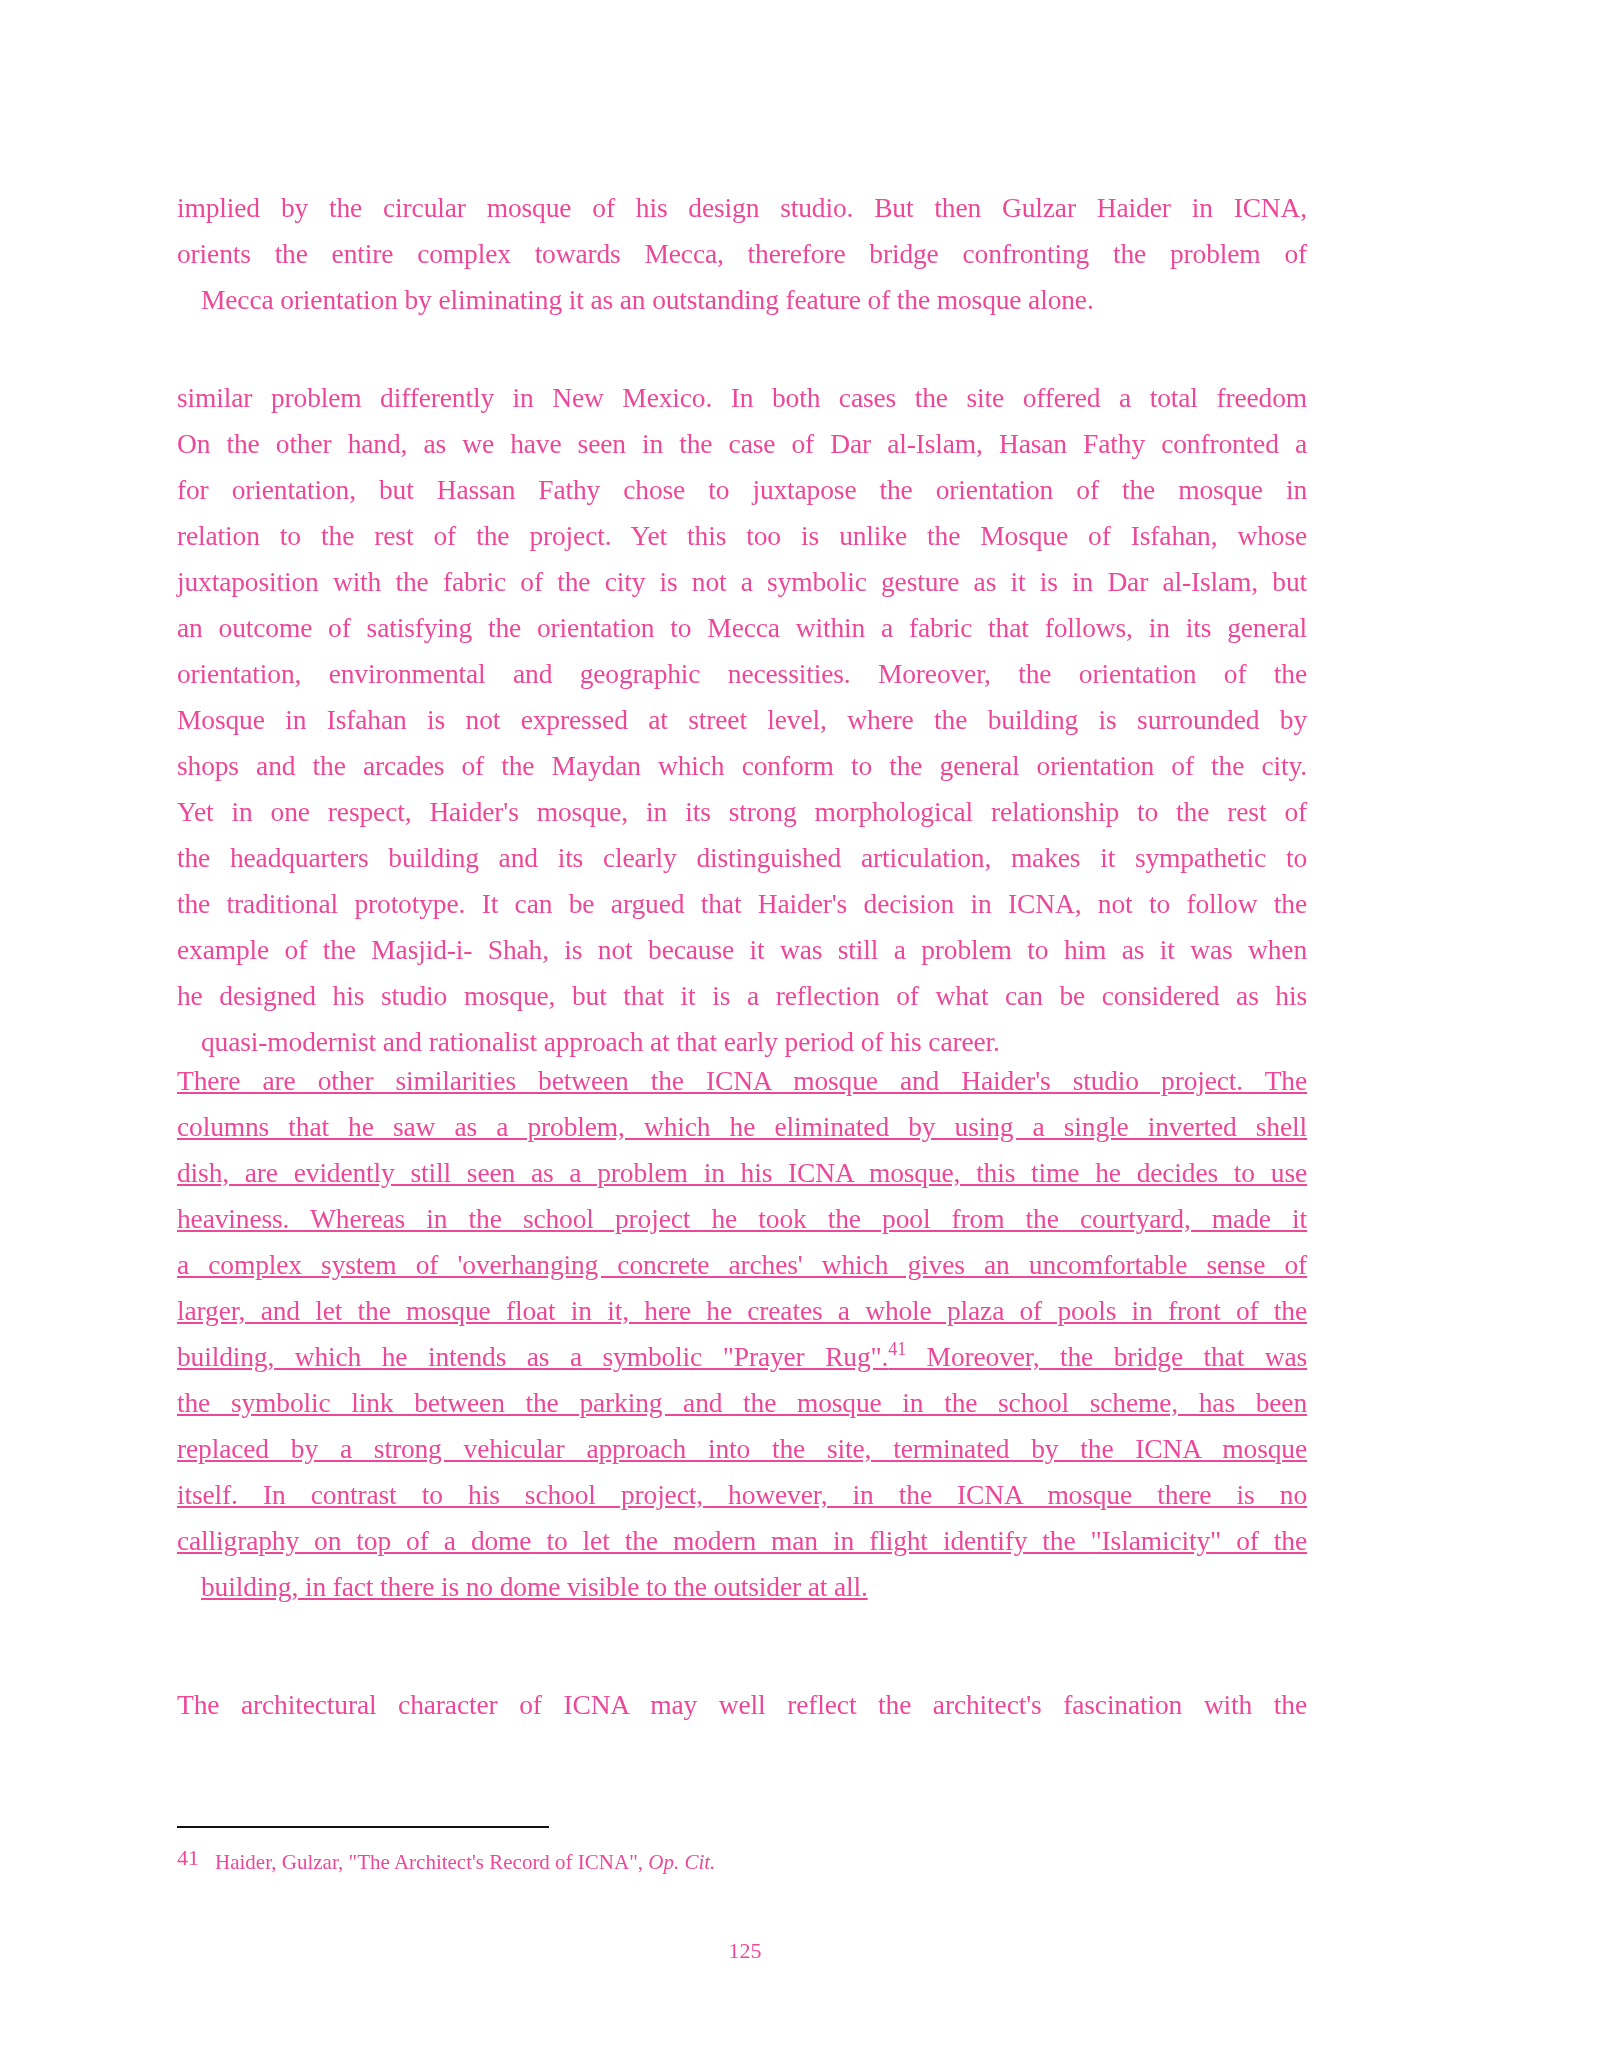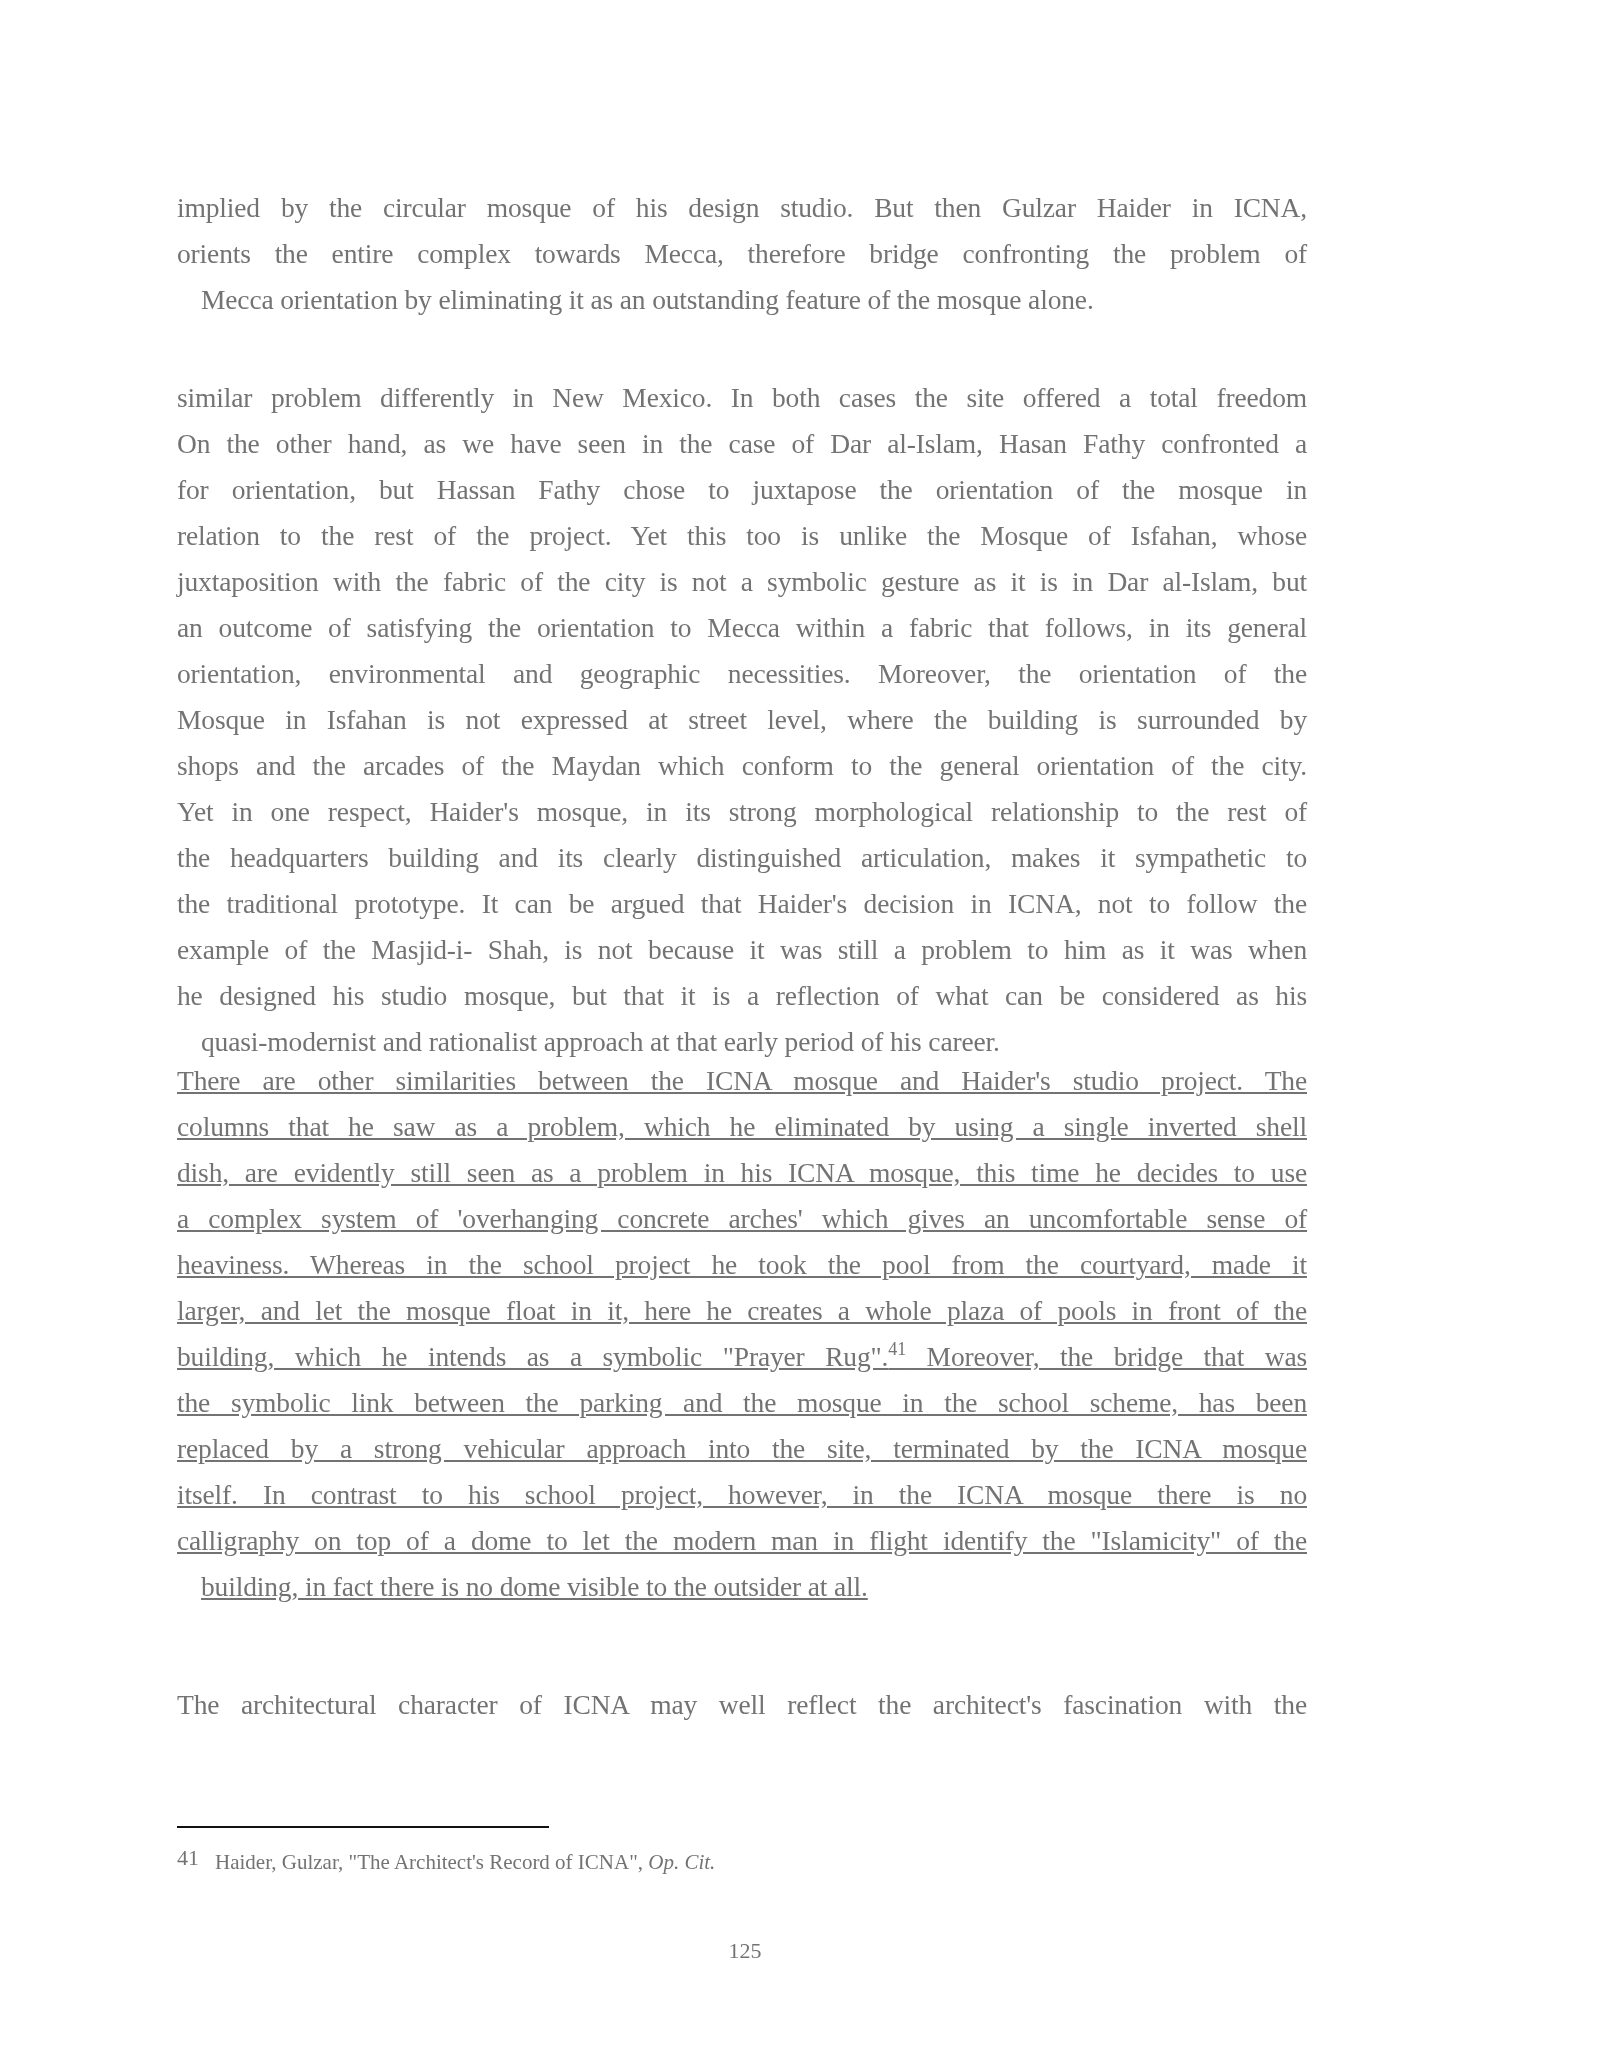--- a/index.html
+++ b/index.html
@@ -1,19 +1,19 @@
 <!DOCTYPE html>
 <html><head>
 <meta charset="utf-8">
 <style>
   html, body { margin: 0; padding: 0; background: #ffffff; }
   body { width: 1600px; height: 2070px; position: relative; overflow: hidden; }
   .page {
     position: absolute; left: 0; top: 0; width: 1600px; height: 2070px;
-    background: #ffffff; color: #737373;
+    background: #ffffff; color: #ec4899;
     font-family: "Liberation Serif", "DejaVu Serif", serif;
   }
   .body-text { position: absolute; left: 177px; width: 1130px; }
   .line {
     display: block; height: 46px; line-height: 46px; font-size: 27.5px;
     white-space: nowrap; text-align: justify; text-align-last: justify;
     letter-spacing: -0.15px;
   }
   .line.last { text-align-last: left; margin-left: 24px; }
   sup.fnref { font-size: 18px; vertical-align: top; line-height: 30px; }
@@ -49,22 +49,22 @@
     <span class="line">the traditional prototype. It can be argued that Haider's decision in ICNA, not to follow the</span>
     <span class="line">example of the Masjid-i- Shah, is not because it was still a problem to him as it was when</span>
     <span class="line">he designed his studio mosque, but that it is a reflection of what can be considered as his</span>
     <span class="line last">quasi-modernist and rationalist approach at that early period of his career.</span>
   </div>
 
   <div class="body-text" style="top:1058px;text-decoration:underline;">
     <span class="line">There are other similarities between the ICNA mosque and Haider's studio project. The</span>
     <span class="line">columns that he saw as a problem, which he eliminated by using a single inverted shell</span>
     <span class="line">dish, are evidently still seen as a problem in his ICNA mosque, this time he decides to use</span>
+    <span class="line">heaviness. Whereas in the school project he took the pool from the courtyard, made it</span>
     <span class="line">a complex system of 'overhanging concrete arches' which gives an uncomfortable sense of</span>
-    <span class="line">heaviness. Whereas in the school project he took the pool from the courtyard, made it</span>
     <span class="line">larger, and let the mosque float in it, here he creates a whole plaza of pools in front of the</span>
     <span class="line"><span>building, which he intends as a symbolic "Prayer Rug".</span><sup class="fnref">41</sup><span> Moreover, the bridge that was</span></span>
     <span class="line">the symbolic link between the parking and the mosque in the school scheme, has been</span>
     <span class="line">replaced by a strong vehicular approach into the site, terminated by the ICNA mosque</span>
     <span class="line">itself. In contrast to his school project, however, in the ICNA mosque there is no</span>
     <span class="line">calligraphy on top of a dome to let the modern man in flight identify the "Islamicity" of the</span>
     <span class="line last">building, in fact there is no dome visible to the outsider at all.</span>
   </div>
 
   <div class="body-text" style="top:1682px;">

